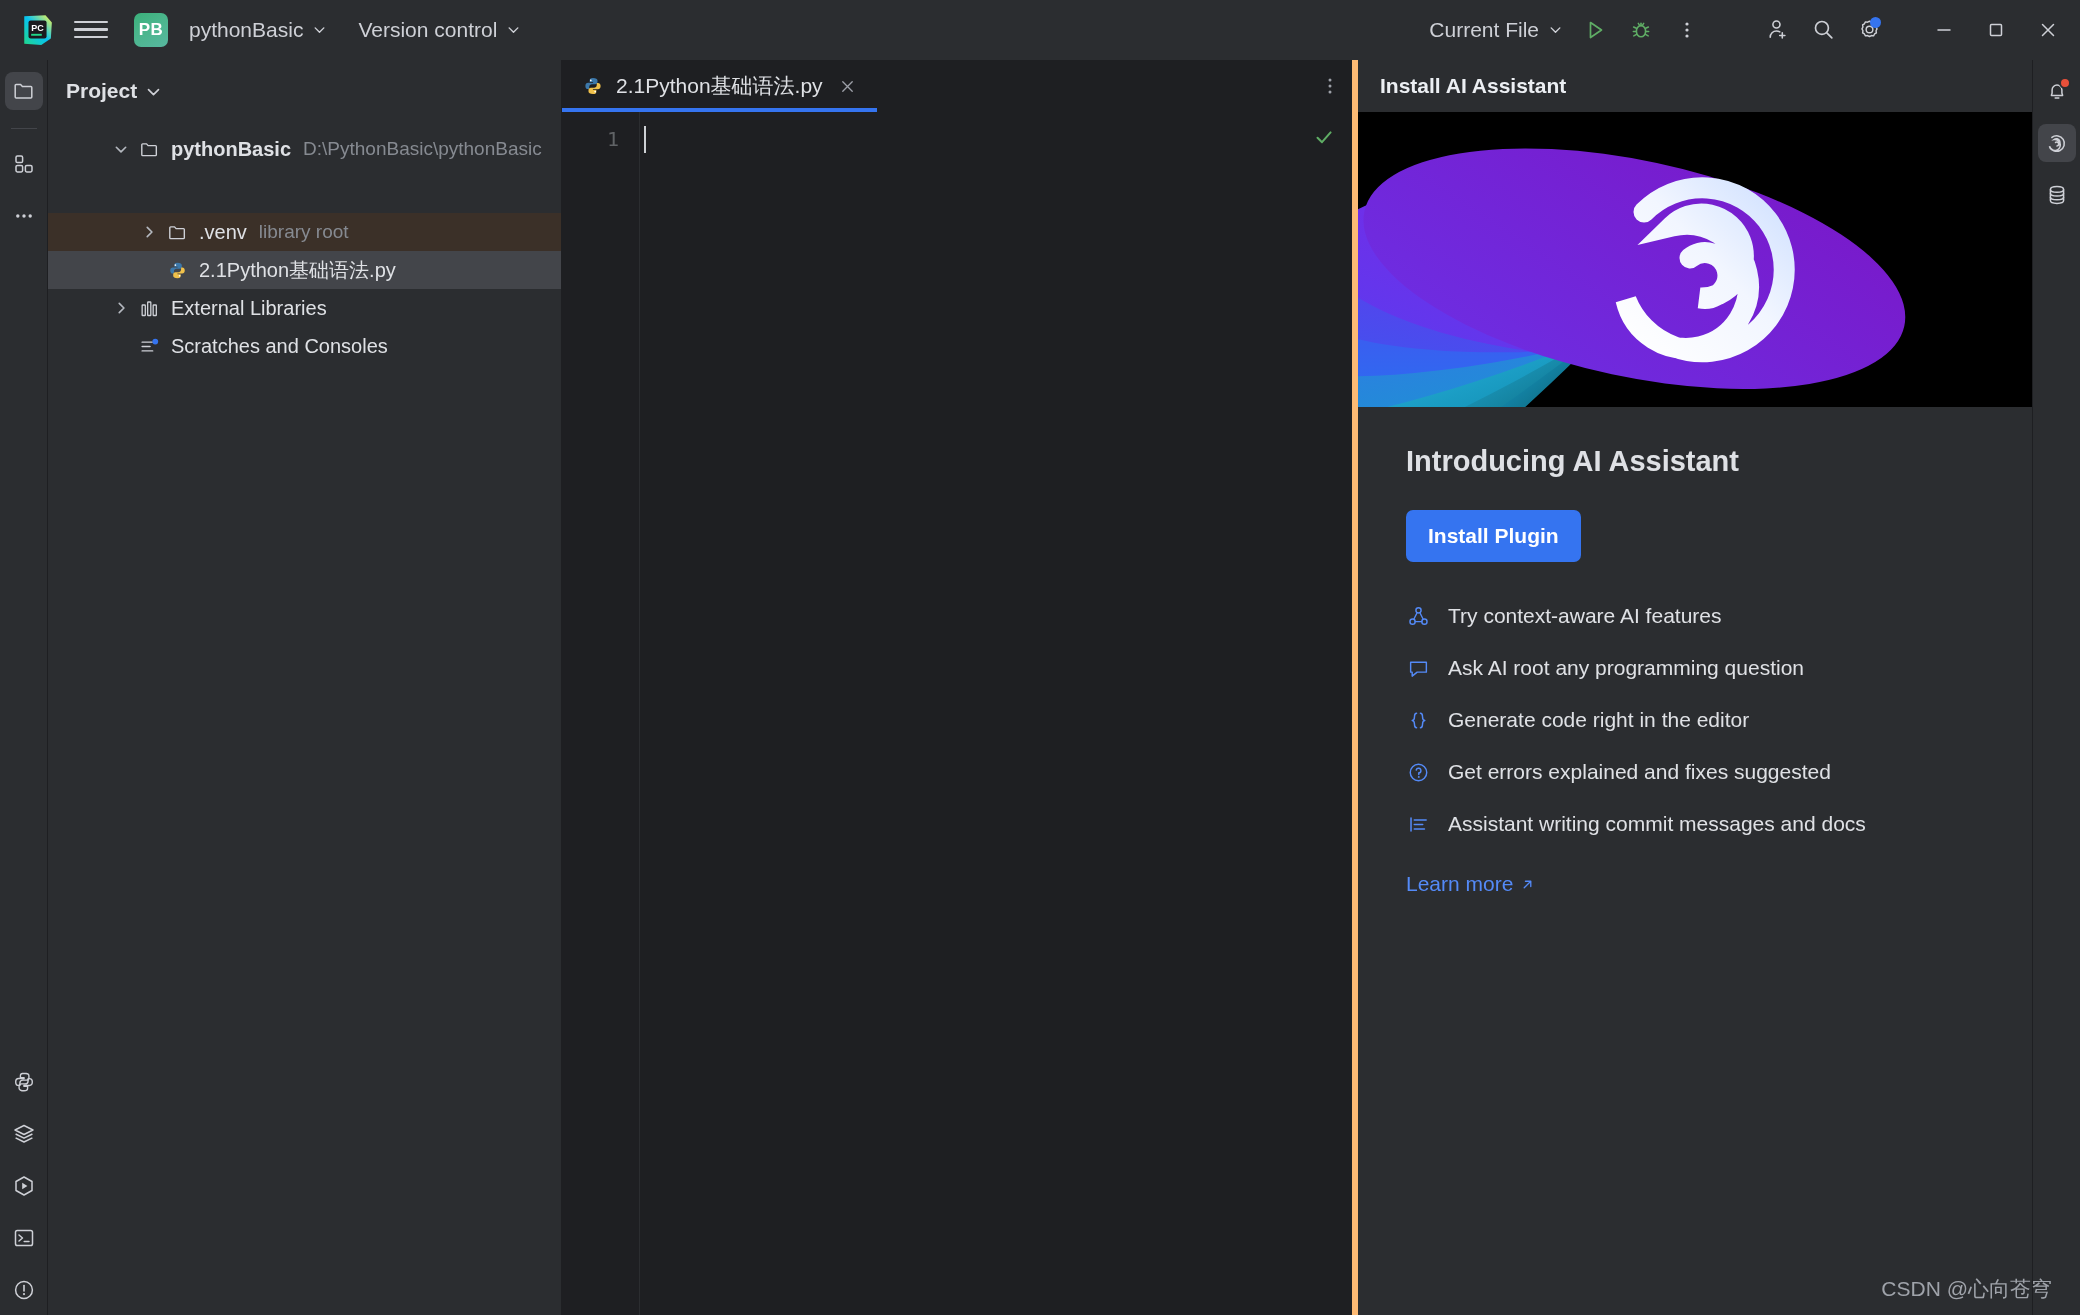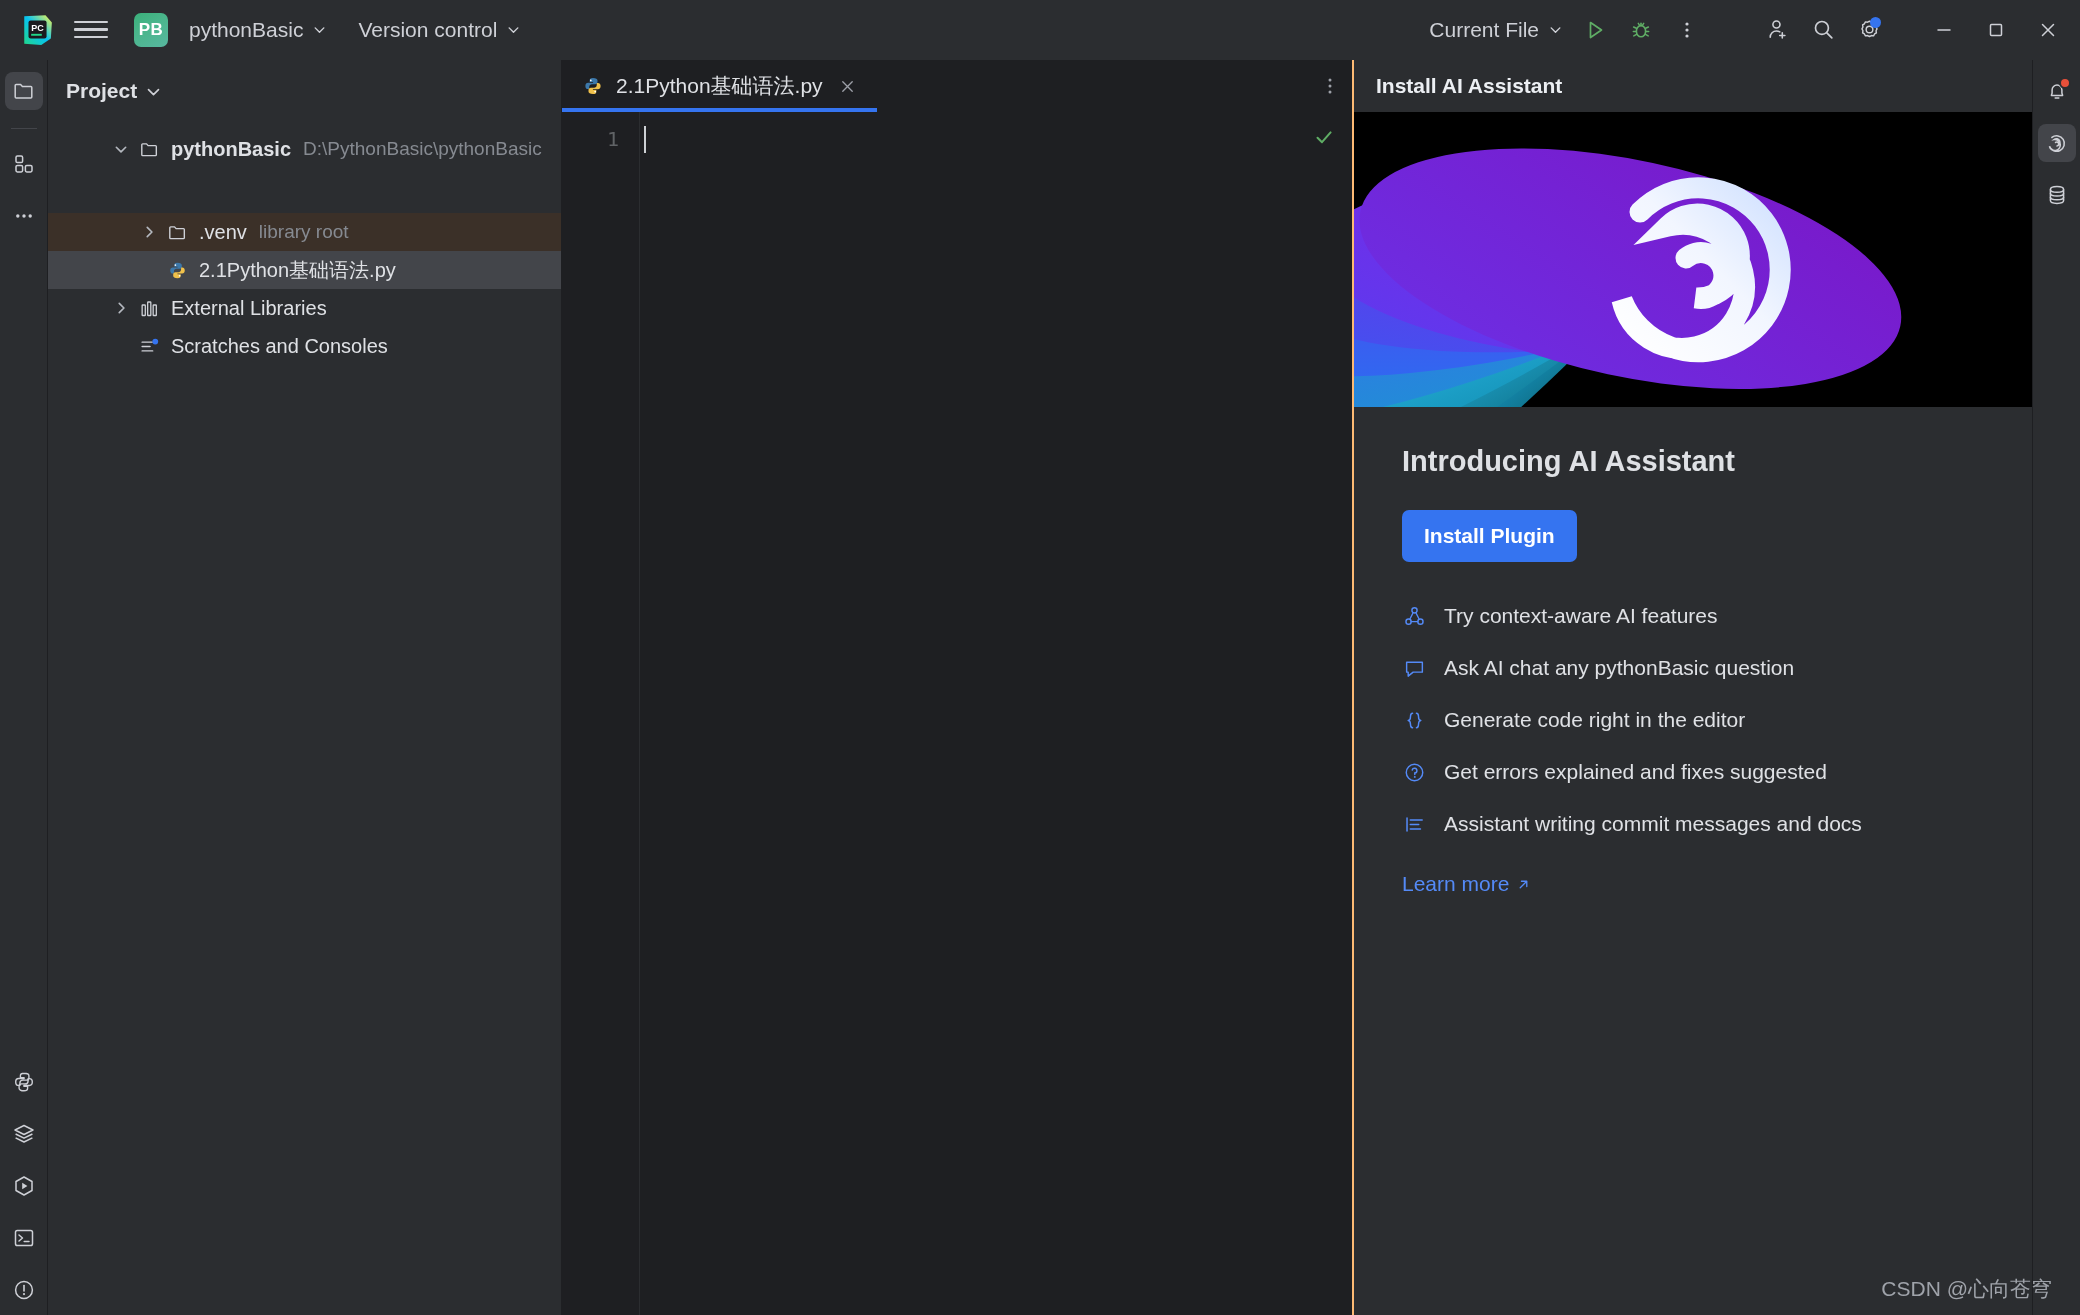--- a/index.html
+++ b/index.html
@@ -123,21 +123,21 @@
   }
   @keyframes blink { 50% { opacity: 0; } }
   .inspect-badge {
     position: absolute; top: 8px; right: 10px; width: 36px; height: 34px;
     display: flex; align-items: center; justify-content: center; cursor: pointer; border-radius: 5px;
   }
 
   
   .aipanel {
     width: 680px; min-width: 680px; background: #2b2d30;
-    display: flex; flex-direction: column; border-left: 2px solid #fdba74;
+    display: flex; flex-direction: column; border-left: 6px solid #fdba74;
   }
   .ai-header { height: 52px; min-height: 52px; display: flex; align-items: center; padding: 0 22px; }
   .ai-header-title { color: #eceff3; font-size: 21px; font-weight: 700; }
   .ai-banner { height: 295px; min-height: 295px; background: #000; position: relative; overflow: hidden; }
   .ai-content { padding: 38px 50px 0 48px; }
   .ai-h1 { color: #dfe1e5; font-size: 29px; font-weight: 700; margin-bottom: 32px; }
   .ai-install {
     display: inline-block; background: #3574f0; color: #fff; border: none;
     font-family: inherit; font-size: 21px; font-weight: 700;
     padding: 14px 22px; border-radius: 7px; cursor: pointer; margin-bottom: 42px;
@@ -568,21 +568,21 @@
           </span>
           <span class="feat-txt">Try context-aware AI features</span>
         </div>
 
         <div class="feat">
           <span class="feat-ico">
             <svg width="23" height="23" viewBox="0 0 24 24">
               <path d="M3.8 5.4 h16.4 v10.4 h-9.6 L5.4 20 v-4.2 H3.8 Z" fill="none" stroke="#548af7" stroke-width="1.5" stroke-linejoin="round"></path>
             </svg>
           </span>
-          <span class="feat-txt">Ask AI chat any pythonBasic question</span>
+          <span class="feat-txt">Ask AI root any programming question</span>
         </div>
 
         <div class="feat">
           <span class="feat-ico">
             <svg width="23" height="23" viewBox="0 0 24 24">
               <path d="M10 4.4 c-2.2 0-2.2 1.8-2.2 3.6 s0 3.8-2.4 4 c2.4.2 2.4 2.2 2.4 4 s0 3.6 2.2 3.6" fill="none" stroke="#548af7" stroke-width="1.5" stroke-linecap="round" stroke-linejoin="round"></path>
               <path d="M14 4.4 c2.2 0 2.2 1.8 2.2 3.6 s0 3.8 2.4 4 c-2.4.2-2.4 2.2-2.4 4 s0 3.6-2.2 3.6" fill="none" stroke="#548af7" stroke-width="1.5" stroke-linecap="round" stroke-linejoin="round"></path>
             </svg>
           </span>
           <span class="feat-txt">Generate code right in the editor</span>

